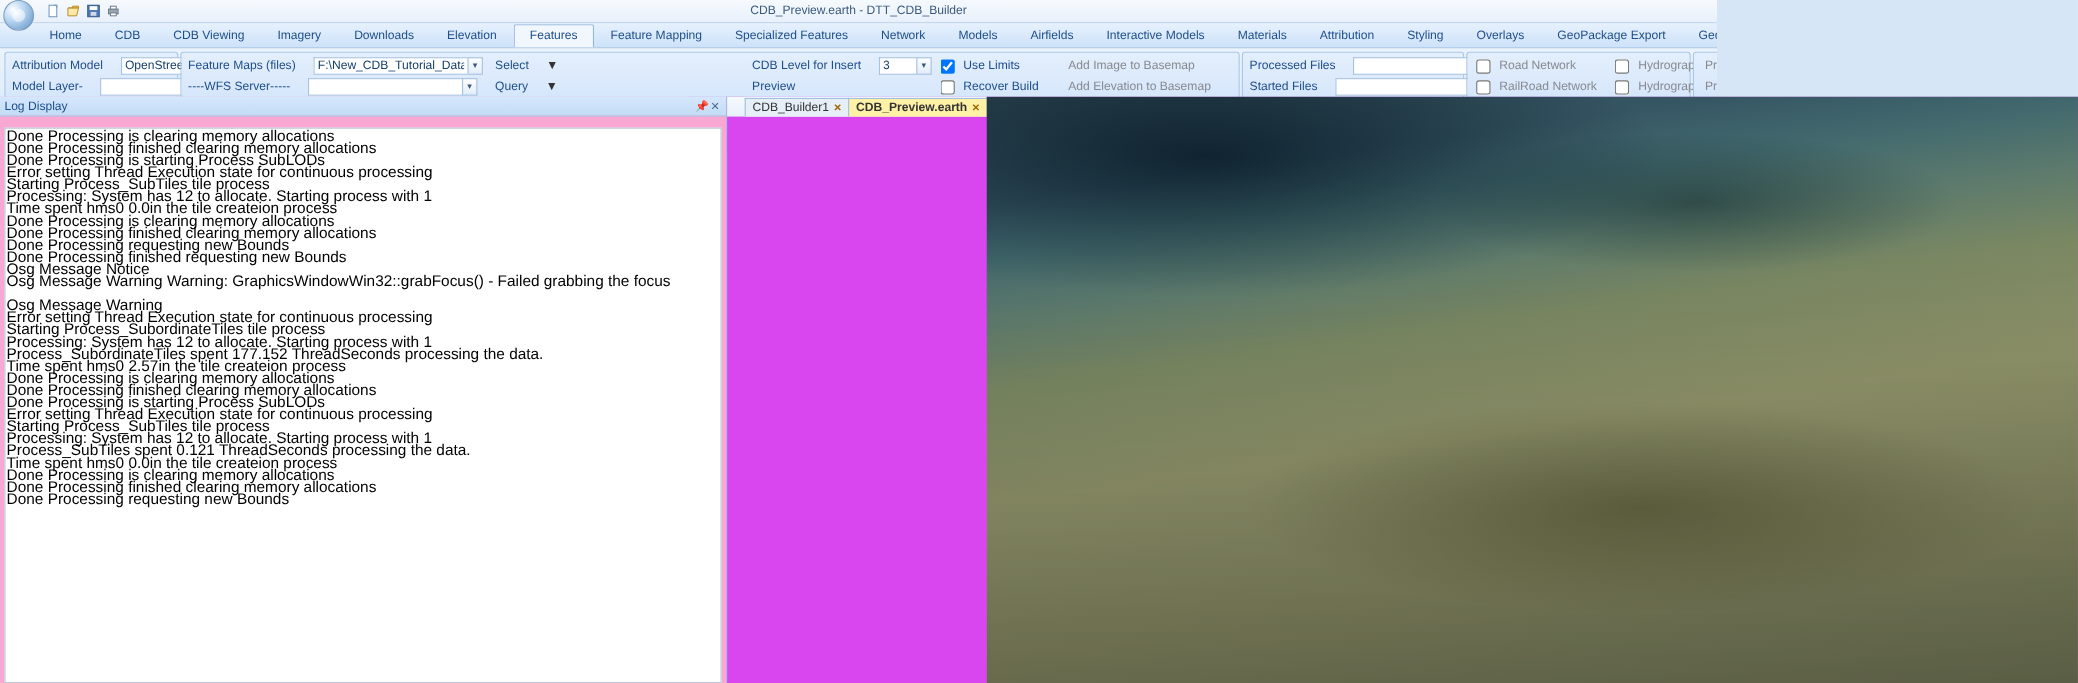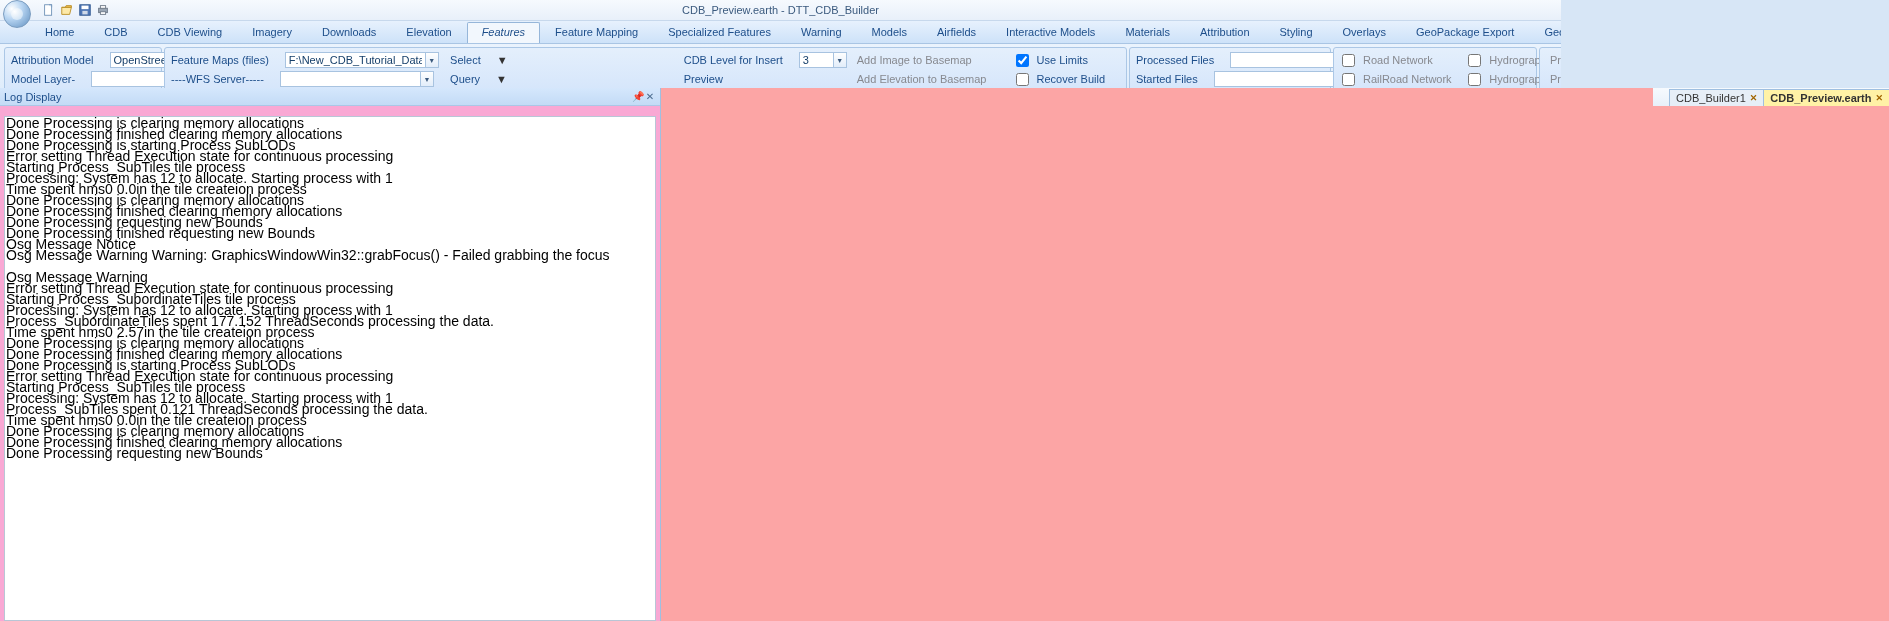--- a/index.html
+++ b/index.html
@@ -4,21 +4,21 @@
 <style>
  html,body {margin:0;padding:0;font-family:"Segoe UI",Tahoma,sans-serif;font-size:11px;background:#d7e6f6;height:521px;width:1561px;overflow:hidden;color:#333;user-select:none;}
  .titlebar {height:20px;background:linear-gradient(to bottom,#f6fafe,#e8f0fa);display:flex;align-items:center;position:relative;border-bottom:1px solid #c7d8ec;text-align:center;}
  .qat {display:flex;align-items:center;gap:2px;margin-left:3px;}
  .orb {width:26px;height:26px;border-radius:50%;background:radial-gradient(circle at 30% 30%,#fff,#b8d5f2 40%,#5f8fbf);border:1px solid #7a9cc0;position:relative;top:4px;display:flex;align-items:center;justify-content:center;}
  .orb::after{content:"";width:12px;height:12px;border-radius:50%;background:radial-gradient(circle at 30% 30%,#fff,#c4dcf2);}
  .qat-btn {width:16px;height:16px;display:flex;align-items:center;justify-content:center;font-size:12px;cursor:pointer;}
  .app-title {position:absolute;left:50%;transform:translateX(-50%);color:#3b5a7e;}
  .menubar {height:22px;background:linear-gradient(to bottom,#e7f1fd,#cde2f9);display:flex;border-bottom:1px solid #a9c5e4;padding-left:30px;}
  .menu-item {padding:3px 14px;color:#1d4e8a;cursor:pointer;white-space:nowrap;border:1px solid transparent;border-bottom:none;margin-top:1px;}
- .menu-item.active {background:#f2f7fd;border-color:#96b6d9 #96b6d9 #f2f7fd;border-radius:2px 2px 0 0;color:#1d4e8a;font-style:italic;}
+ .menu-item.active {background:#f2f7fd;border-color:#96b6d9 #96b6d9 #f2f7fd;border-radius:2px 2px 0 0;color:#1d4e8a;}
  .ribbon {background:linear-gradient(to bottom,#eaf3fd,#d3e6fa);display:flex;padding:2px 3px 0;border-bottom:1px solid #9fbfe0;}
  .rgroup {border:1px solid #abc7e6;border-radius:3px;margin:1px;background:linear-gradient(to bottom,#e4effc,#c9defa 88%,#bdd6f3);display:flex;flex-direction:column;}
  .rgroup-body {display:flex;flex:1;padding:2px;}
  .rgroup-title {text-align:center;color:#3b6da0;font-size:11px;padding:1px 0 2px;background:linear-gradient(to bottom,#c8ddf6,#bcd4f0);border-top:1px solid #b3cbe6;}
  .col {display:flex;flex-direction:column;gap:1px;padding:1px 2px;}
  .row {display:flex;align-items:center;gap:14px;height:18px;white-space:nowrap;}
  .lbl {color:#1d4e8a;padding:0 2px;}
  .txtin {height:16px;border:1px solid #a8c3e0;background:#fff;font-size:11px;padding:0 3px;color:#163f6a;box-sizing:border-box;}
  .combo {display:flex;align-items:center;height:18px;}
  .combo .txtin{border-right:none;}
@@ -27,21 +27,21 @@
  .gbtn {height:18px;padding:0 6px;display:flex;align-items:center;color:#87898f;cursor:pointer;}
  .chk {display:flex;align-items:center;gap:3px;color:#1d4e8a;}
  .chk input {cursor:pointer;}
  .content {display:flex;position:absolute;top:88px;bottom:0;left:0;right:0;}
  .log-pane {flex:0 0 660px;background:#f9a8d4;border-right:1px solid #9fbfe0;display:flex;flex-direction:column;}
  .log-hdr {height:17px;background:linear-gradient(to bottom,#d5e7fc,#c3dbf6);display:flex;align-items:center;padding:0 4px;border-bottom:1px solid #abc7e6;}
  .log-hdr-title{flex:1;color:#1d4e8a;}
  .log-ctrl{width:12px;text-align:center;color:#4a6a8d;cursor:pointer;font-size:10px;}
  .log-body {flex:1;background:#fff;margin:10px 4px 0;border:1px solid #b8c6d6;overflow:hidden;padding:1px;font-size:14px;line-height:11px;color:#000;}
  .log-body div {white-space:nowrap;}
- .view-pane {flex:1;display:flex;flex-direction:column;background:#fca5a5;align-items:flex-end;}
+ .view-pane {flex:1;display:flex;flex-direction:row;background:#d946ef;}
  .tabs {height:18px;background:linear-gradient(to bottom,#f6fafe,#e8f0fa);display:flex;align-items:end;padding-left:16px;}
  .tab {height:16px;padding:0 6px;display:flex;align-items:center;gap:4px;font-size:11px;border:1px solid #9fbfe0;border-bottom:none;margin-right:-1px;background:#e6eef7;color:#333;position:relative;}
  .tab.active {background:#fff2a6;font-weight:bold;}
  .tab .x {font-size:9px;color:#a06500;cursor:pointer;font-weight:bold;}
  .viewport {flex:1;background:linear-gradient(172deg,#2f4a57 0%,#365664 14%,#436a6e 22%,#5c7a6d 30%,#7a8862 40%,#8f936a 55%,#82855f 75%,#6d7253 100%);position:relative;overflow:hidden;}
  .terrain-shade{position:absolute;inset:0;background:
     radial-gradient(ellipse 70% 40% at 20% 10%,rgba(55,90,110,.9),transparent 60%),
     radial-gradient(ellipse 40% 20% at 65% 18%,rgba(70,105,115,.6),transparent 60%),
     radial-gradient(ellipse 60% 30% at 60% 70%,rgba(110,110,80,.5),transparent 60%),
     linear-gradient(to bottom,rgba(0,0,0,0) 25%,rgba(0,0,0,.05) 48%,rgba(0,0,0,.18) 100%);
@@ -88,21 +88,21 @@
 <div class="menubar" id="menubar">
     <div class="menu-item">Home</div>
     <div class="menu-item">CDB</div>
     <div class="menu-item">CDB Viewing</div>
     <div class="menu-item">Imagery</div>
     <div class="menu-item">Downloads</div>
     <div class="menu-item">Elevation</div>
     <div class="menu-item active">Features</div>
     <div class="menu-item">Feature Mapping</div>
     <div class="menu-item">Specialized Features</div>
-    <div class="menu-item">Warning</div>
+    <div class="menu-item">Network</div>
     <div class="menu-item">Models</div>
     <div class="menu-item">Airfields</div>
     <div class="menu-item">Interactive Models</div>
     <div class="menu-item">Materials</div>
     <div class="menu-item">Attribution</div>
     <div class="menu-item">Styling</div>
     <div class="menu-item">Overlays</div>
     <div class="menu-item">GeoPackage Export</div>
     <div class="menu-item">GeoPackage Import</div>
     <div class="menu-item">Queue</div>
@@ -190,46 +190,46 @@
               <input class="txtin" style="width: 34px;" value="3">
               <span class="drop">▼</span>
             </div>
           </div>
      <div class="row">
             <span class="lbl">Preview</span>
           </div>
      <div class="row"></div>
    </div>
    <div class="col">
+     <div class="row chk">
+            <input type="checkbox" checked="" style="">
+            <span class="lbl">Use Limits</span>
+          </div>
+     <div class="row chk">
+            <input type="checkbox" style="">
+            <span class="lbl">Recover Build</span>
+          </div>
+     <div class="row">
+            <span class="lbl">Limit Procs</span>
+       <div class="combo">
+              <input class="txtin" style="width: 24px;">
+              <span class="drop">▴▾</span>
+            </div>
+          </div>
+   </div>
+   <div class="col">
      <div class="row gbtn">
             <span>Add Image to Basemap</span>
           </div>
      <div class="row gbtn">
             <span>Add Elevation to Basemap</span>
           </div>
      <div class="row gbtn">
             <span>Add Models to Basemap</span>
             <span style="margin-left:4px;font-size:7px">▼</span>
-          </div>
-   </div>
-   <div class="col">
-     <div class="row chk">
-            <input type="checkbox" checked="" style="">
-            <span class="lbl">Use Limits</span>
-          </div>
-     <div class="row chk">
-            <input type="checkbox" style="">
-            <span class="lbl">Recover Build</span>
-          </div>
-     <div class="row">
-            <span class="lbl">Limit Procs</span>
-       <div class="combo">
-              <input class="txtin" style="width: 24px;">
-              <span class="drop">▴▾</span>
-            </div>
           </div>
    </div>
   </div>
   <div class="rgroup-title">Input Vector Base Map</div>
  </div>
 
  <div class="rgroup" style="width:200px">
   <div class="rgroup-body">
         <div class="col" style="flex:1">
     <div class="row">

